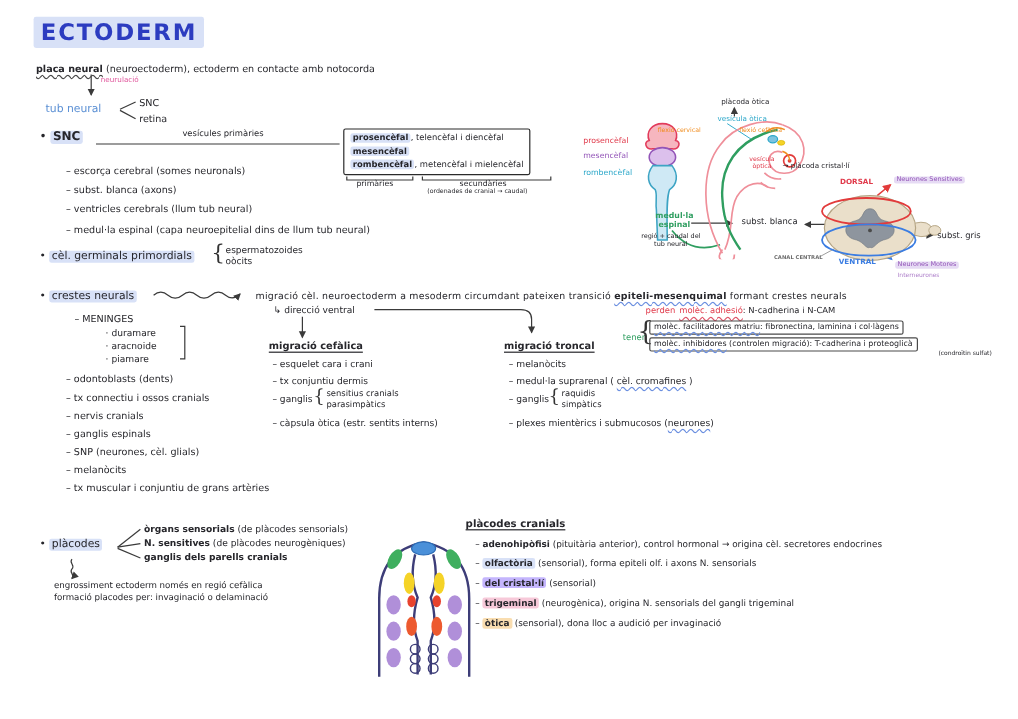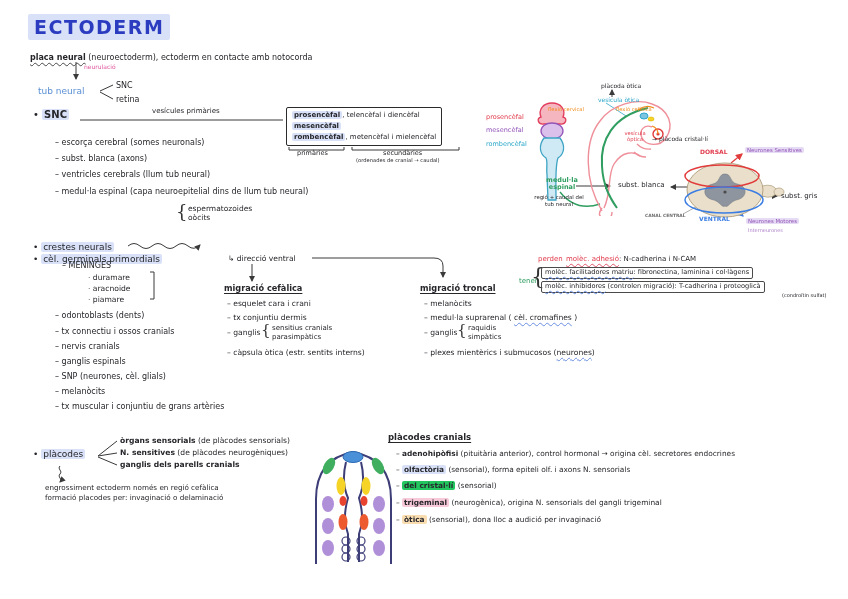--- a/index.html
+++ b/index.html
@@ -8,21 +8,21 @@
   .t { position:absolute; white-space:nowrap; font-size:8px; color:#26262b; line-height:1.15; }
   .wrap { white-space:normal; }
   .bold { font-weight:bold; }
   .center { text-align:center; }
   .overlay { position:absolute; left:0; top:0; z-index:1; }
   .lbl { z-index:3; }
   svg.fig { position:absolute; z-index:2; }
 
   
   .hl-blue   { background:#d8e1f7; padding:0 2px; border-radius:2px; }
-  .hl-green  { background:#22c55e; padding:0 2px; border-radius:2px; }
+  .hl-green  { background:#c4b5fd; padding:0 2px; border-radius:2px; }
   .hl-pink   { background:#f7c9d9; padding:0 2px; border-radius:2px; }
   .hl-orange { background:#f9ddb0; padding:0 2px; border-radius:2px; }
   .hl-purple { background:#e6dbf4; padding:0 2px; border-radius:2px; }
 
   
   .u       { text-decoration:underline; text-underline-offset:2px; }
   .u-wavy  { text-decoration:underline wavy #4a4a4a; text-decoration-thickness:1px; text-underline-offset:2px; }
   .u-bluew { text-decoration:underline wavy #6b8fe0; text-decoration-thickness:1px; text-underline-offset:2px; }
   .u-redw  { text-decoration:underline wavy #e0566a; text-decoration-thickness:1px; text-underline-offset:2px; }
 
@@ -112,26 +112,29 @@
   </div>
   <div class="t lbl" style="left:297px; top:150px; font-size:6.5px;">primàries</div>
   <div class="t lbl" style="left:383px; top:150px; font-size:6.5px;">secundàries</div>
   <div class="t lbl" style="left:356px; top:158px; font-size:5.2px;">(ordenades de cranial → caudal)</div>
 
   <div class="t lbl dash" style="left:55px; top:138px;">escorça cerebral (somes neuronals)</div>
   <div class="t lbl dash" style="left:55px; top:154px;">subst. blanca (axons)</div>
   <div class="t lbl dash" style="left:55px; top:170px;">ventricles cerebrals (llum tub neural)</div>
   <div class="t lbl dash" style="left:55px; top:187px;">medul·la espinal (capa neuroepitelial dins de llum tub neural)</div>
 
-  <div class="t lbl bullet" style="left:33px; top:209px; font-size:9px;margin-top:45px;"><span class="hl-blue">cèl. germinals primordials</span></div>
+  <div class="t lbl bullet" style="left:33px; top:209px; font-size:9px;"><span class="hl-blue">cèl. germinals primordials</span></div>
   <span class="brace" style="left:176px; top:201px; font-size:18px;"></span>
   <div class="t lbl" style="left:188px; top:205px; font-size:7.5px;">espermatozoides</div>
   <div class="t lbl" style="left:188px; top:214px; font-size:7.5px;">oòcits</div>
 
   <div class="t lbl bullet" style="left:33px; top:242px; font-size:9px;"><span class="hl-blue">crestes neurals</span></div>
+  <div class="t lbl" style="left:213px; top:243px; font-size:7.8px; letter-spacing:0.2px;">
+    <span>migració cèl. neuroectoderm  a  mesoderm  circumdant pateixen transició </span><span class="u-bluew bold">epiteli-mesenquimal</span><span> formant crestes neurals</span>
+  </div>
   <div class="t lbl" style="left:228px; top:255px; font-size:7.6px;">↳ direcció ventral</div>
 
   <div class="t lbl dash" style="left:62px; top:261px;">MENINGES</div>
   <div class="t lbl dot" style="left:88px; top:274px; font-size:7.6px;">duramare</div>
   <div class="t lbl dot" style="left:88px; top:285px; font-size:7.6px;">aracnoide</div>
   <div class="t lbl dot" style="left:88px; top:296px; font-size:7.6px;">piamare</div>
 
   <div class="t lbl dash" style="left:55px; top:311px;">odontoblasts (dents)</div>
   <div class="t lbl dash" style="left:55px; top:327px;">tx connectiu i ossos cranials</div>
   <div class="t lbl dash" style="left:55px; top:342px;">nervis cranials</div>

